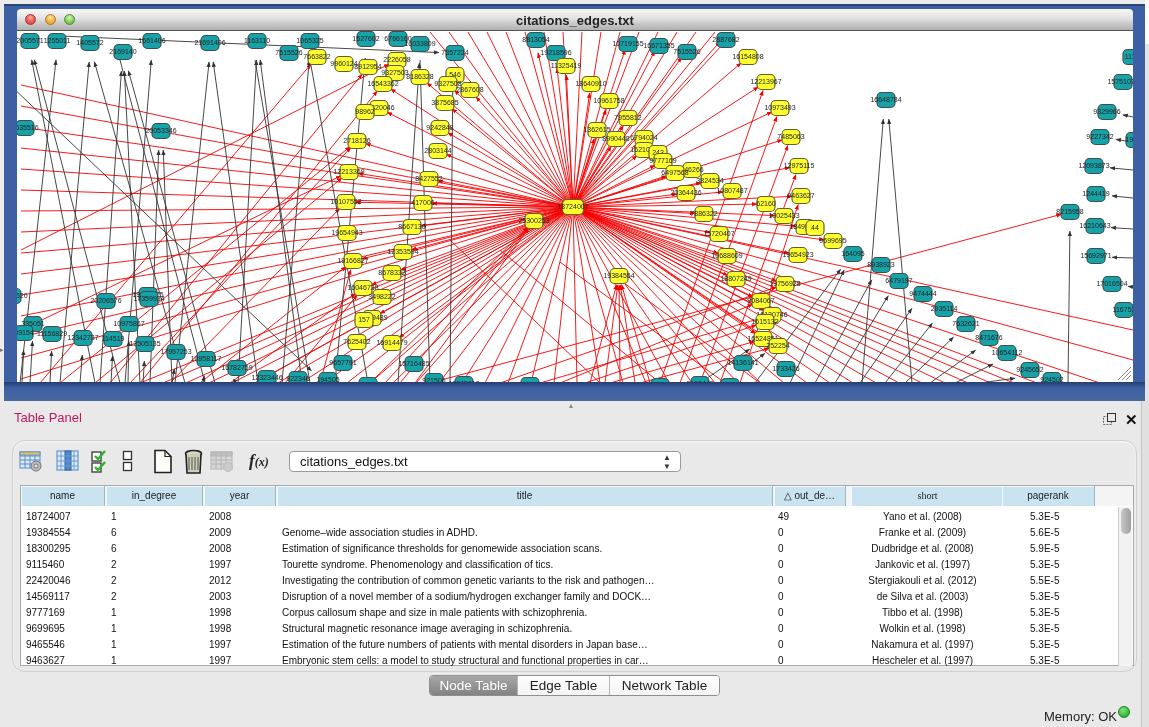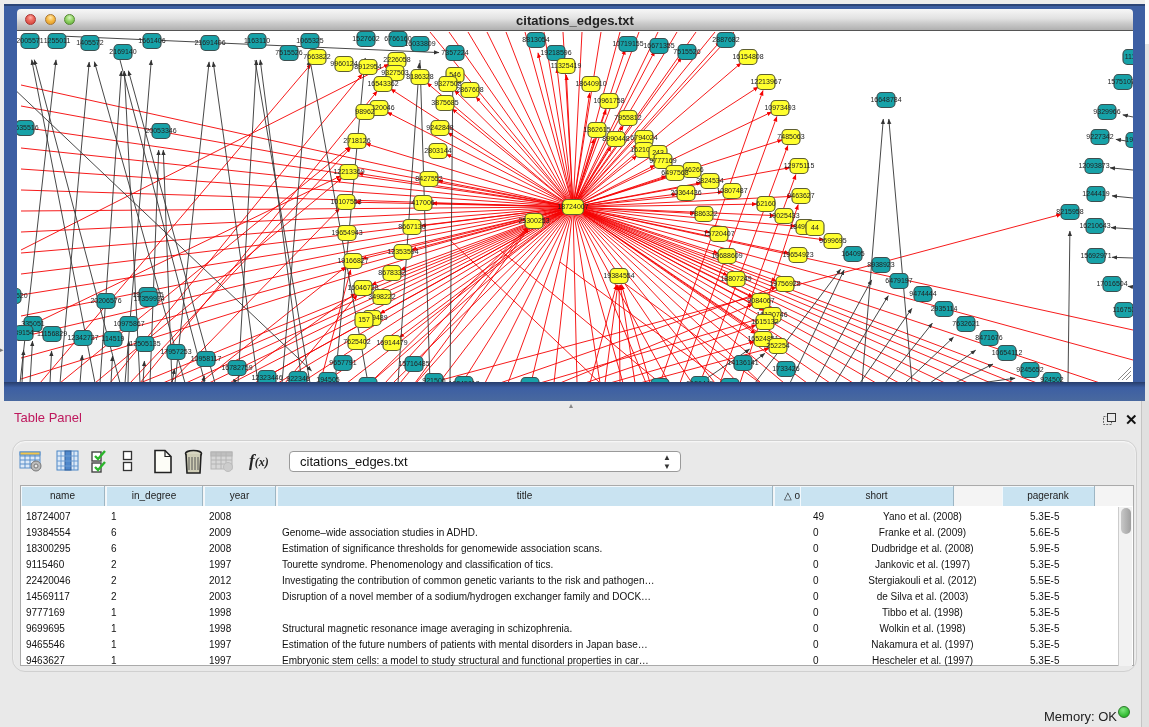--- a/index.html
+++ b/index.html
@@ -36,21 +36,21 @@
 #thead { position:absolute; left:0; top:0; width:1112px; height:20px; background:#f4f4f4; }
 #thead .th { position:absolute; top:0; height:20px; text-align:center; line-height:20px; color:#222; background:#c9e3f1;
    border-right:1px solid #9db6c4; box-shadow:inset 1px 1px 0 rgba(255,255,255,.75); }
 #tbody { position:absolute; left:0; top:23px; width:1098px; }
 .tr { position:relative; height:16px; line-height:16px; color:#111; white-space:nowrap; }
 .tr div { position:absolute; top:0; overflow:hidden; }
 .c-name { left:5px; width:92px; }
 .c-ind { left:90px; width:95px; }
 .c-year { left:188px; width:70px; }
 .c-title { left:261px; width:488px; }
-.c-out { left:757px; width:70px;margin-left:35px; }
+.c-out { left:757px; width:70px; }
 .c-short { left:824px; width:155px; text-align:center; }
 .c-pr { left:985px; width:105px;margin-left:24px; }
 #vsb { position:absolute; right:1px; top:21px; width:14px; height:159px; background:#f2f2f2; border-left:1px solid #ccc; }
 #vsb .thumb { position:absolute; left:2px; top:1px; width:10px; height:26px; background:linear-gradient(90deg,#c8c8c8,#9f9f9f); border-radius:5px; }
 
 #tabs { position:absolute; left:429px; top:274px; z-index:5; height:21px; display:flex; border:1px solid #8e8e8e; border-radius:4px; overflow:hidden; font-size:13.5px; }
 #tabs .tab { text-align:center; line-height:20px; background:linear-gradient(#fefefe,#f4f4f4); color:#222; border-left:1px solid #b5b5b5; }
 #tabs .tab.first { border-left:none; }
 #tabs .tab.sel { background:linear-gradient(#a8a8a8,#828282); color:#fff; }
 #status { position:absolute; right:24px; top:308px; font-size:13px; color:#222; }
@@ -655,21 +655,21 @@
         <div class="ticon" style="left:230px; top:6px; font-family:'Liberation Serif',serif; font-style:italic; font-size:17px; font-weight:bold; color:#222;">f<span style="font-size:12px">(x)</span></div>
         <div id="combo">citations_edges.txt<div class="arrows">▲<br>▼</div></div>
       </div>
       <div id="tbl">
         <div id="thead">
           <div class="th" style="left:0px;width:84px;">name</div>
           <div class="th" style="left:85px;width:97px;">in_degree</div>
           <div class="th" style="left:183px;width:72px;">year</div>
           <div class="th" style="left:256px;width:496px;">title</div>
           <div class="th" style="left:753px;width:72px;">△ out_de…</div>
-          <div class="th" style="left:779px;width:154px;">short</div>
+          <div class="th" style="left:830px;width:154px;font-family:Liberation Serif, serif;">short</div>
           <div class="th" style="left:981px;width:93px;">pagerank</div>
         </div>
         <div id="tbody">
 <div class="tr">
               <div class="c-name">18724007</div>
               <div class="c-ind">1</div>
               <div class="c-year">2008</div>
               <div class="c-out">49</div>
               <div class="c-short">Yano et al. (2008)</div>
               <div class="c-pr">5.3E-5</div>
@@ -716,20 +716,21 @@
               <div class="c-year">2003</div>
               <div class="c-title">Disruption of a novel member of a sodium/hydrogen exchanger family and DOCK…</div>
               <div class="c-out">0</div>
               <div class="c-short">de Silva et al. (2003)</div>
               <div class="c-pr">5.3E-5</div>
             </div>
 <div class="tr">
               <div class="c-name">9777169</div>
               <div class="c-ind">1</div>
               <div class="c-year">1998</div>
+              <div class="c-title">Corpus callosum shape and size in male patients with schizophrenia.</div>
               <div class="c-out">0</div>
               <div class="c-short">Tibbo et al. (1998)</div>
               <div class="c-pr">5.3E-5</div>
             </div>
 <div class="tr">
               <div class="c-name">9699695</div>
               <div class="c-ind">1</div>
               <div class="c-year">1998</div>
               <div class="c-title">Structural magnetic resonance image averaging in schizophrenia.</div>
               <div class="c-out">0</div>
@@ -752,17 +753,22 @@
               <div class="c-title">Embryonic stem cells: a model to study structural and functional properties in car…</div>
               <div class="c-out">0</div>
               <div class="c-short">Hescheler et al. (1997)</div>
               <div class="c-pr">5.3E-5</div>
             </div>
         </div>
         <div id="vsb">
             <div class="thumb"></div>
           </div>
       </div>
+    </div>
+    <div id="tabs">
+      <div class="tab first sel" style="width:87px">Node Table</div>
+        <div class="tab" style="width:92px">Edge Table</div>
+        <div class="tab" style="width:110px">Network Table</div>
     </div>
     <div id="status">Memory: OK</div>
     <div id="statdot"></div>
   </div>
   <div id="farright"></div>
 </div>
 </body></html>

